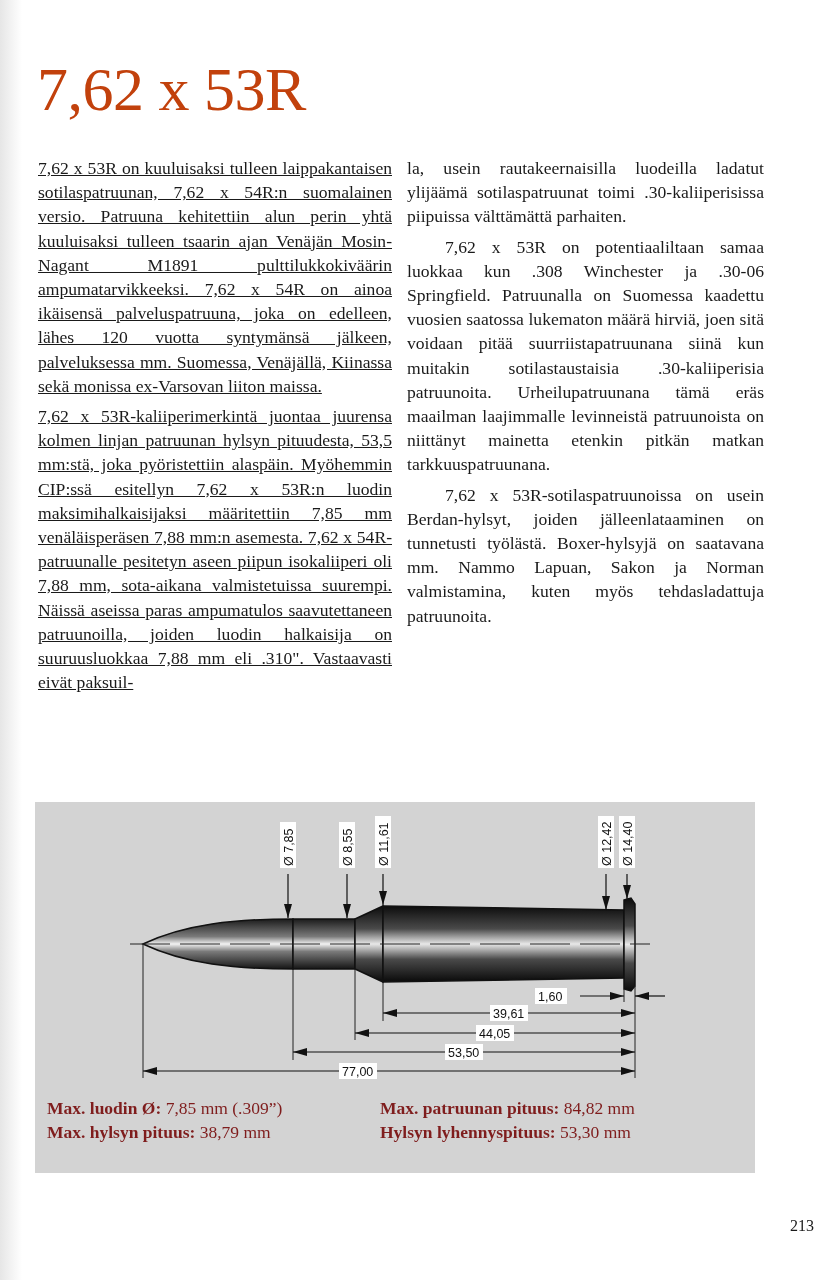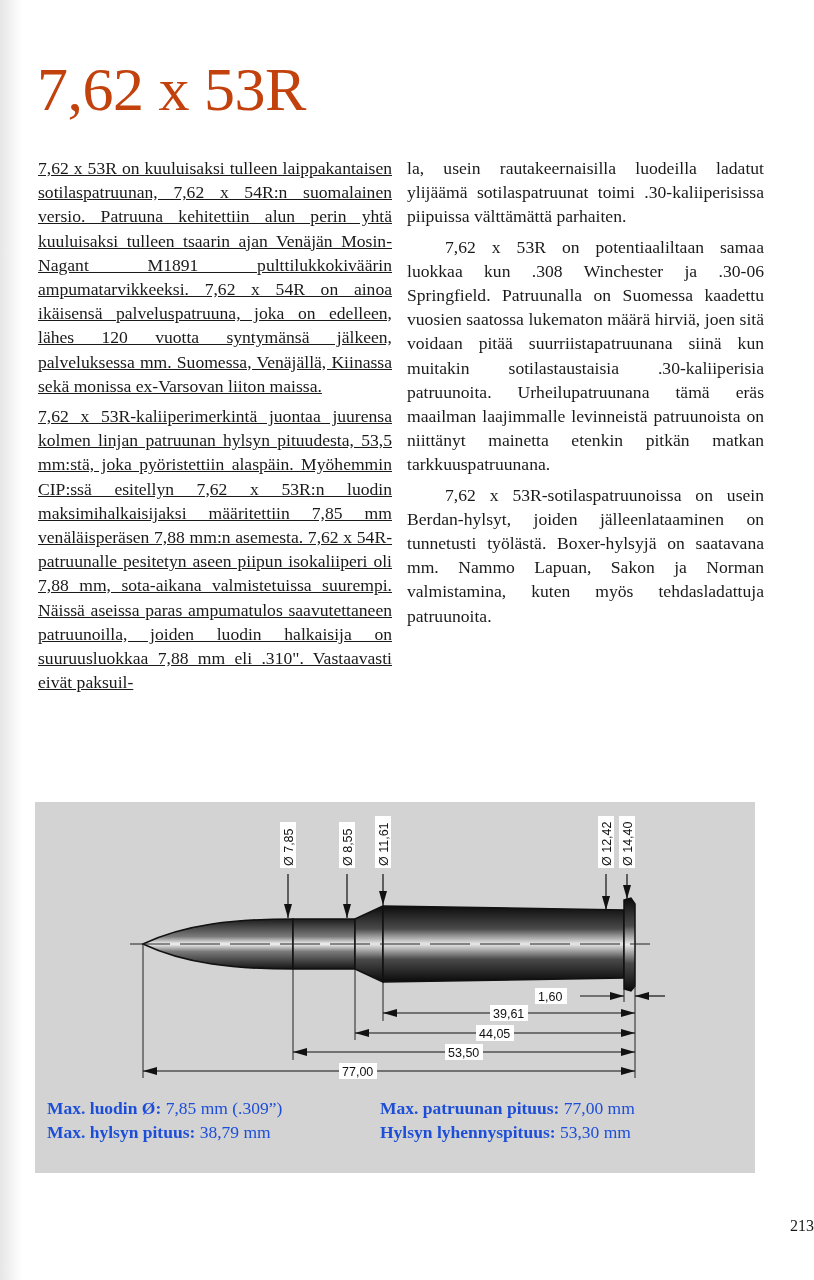--- a/index.html
+++ b/index.html
@@ -27,21 +27,21 @@
   .col p.indent { text-indent: 38px; }
   .col-left { left: 38px; width: 354px; text-decoration: underline; }
   .col-right { left: 407px; width: 357px; }
   .panel {
     position: absolute; left: 35px; top: 802px; width: 720px; height: 371px;
     background: #d3d3d3;
   }
   .panel svg { position: absolute; left: 0; top: 0; }
   .specs {
     position: absolute; top: 1097px;
-    font-size: 17.5px; line-height: 23.5px; color: #1d4ed8;
+    font-size: 17.5px; line-height: 23.5px; color: #7f1d1d;
   }
   .specs .row b { font-weight: bold; }
   .specs-left { left: 47px; }
   .specs-right { left: 380px; }
   .page-number {
     position: absolute; left: 0; width: 814px; top: 1217px;
     text-align: right; font-size: 16px;
   }
   .dim-label { font-family: "Liberation Sans", "DejaVu Sans", sans-serif; font-size: 12.5px; fill: #111; }
 </style>
@@ -170,17 +170,17 @@
     </g>
   </svg>
 </div>
 
 <div class="specs specs-left">
   <div class="row"><b>Max. luodin Ø:</b><span> 7,85 mm (.309”)</span></div>
   <div class="row"><b>Max. hylsyn pituus:</b><span> 38,79  mm</span></div>
 </div>
 
 <div class="specs specs-right">
-  <div class="row"><b>Max. patruunan pituus:</b><span> 77,00  mm</span></div>
+  <div class="row"><b>Max. patruunan pituus:</b><span> 84,82  mm</span></div>
   <div class="row"><b>Hylsyn lyhennyspituus:</b><span> 53,30  mm</span></div>
 </div>
 
 <div class="page-number">213</div>
 
 </body></html>

